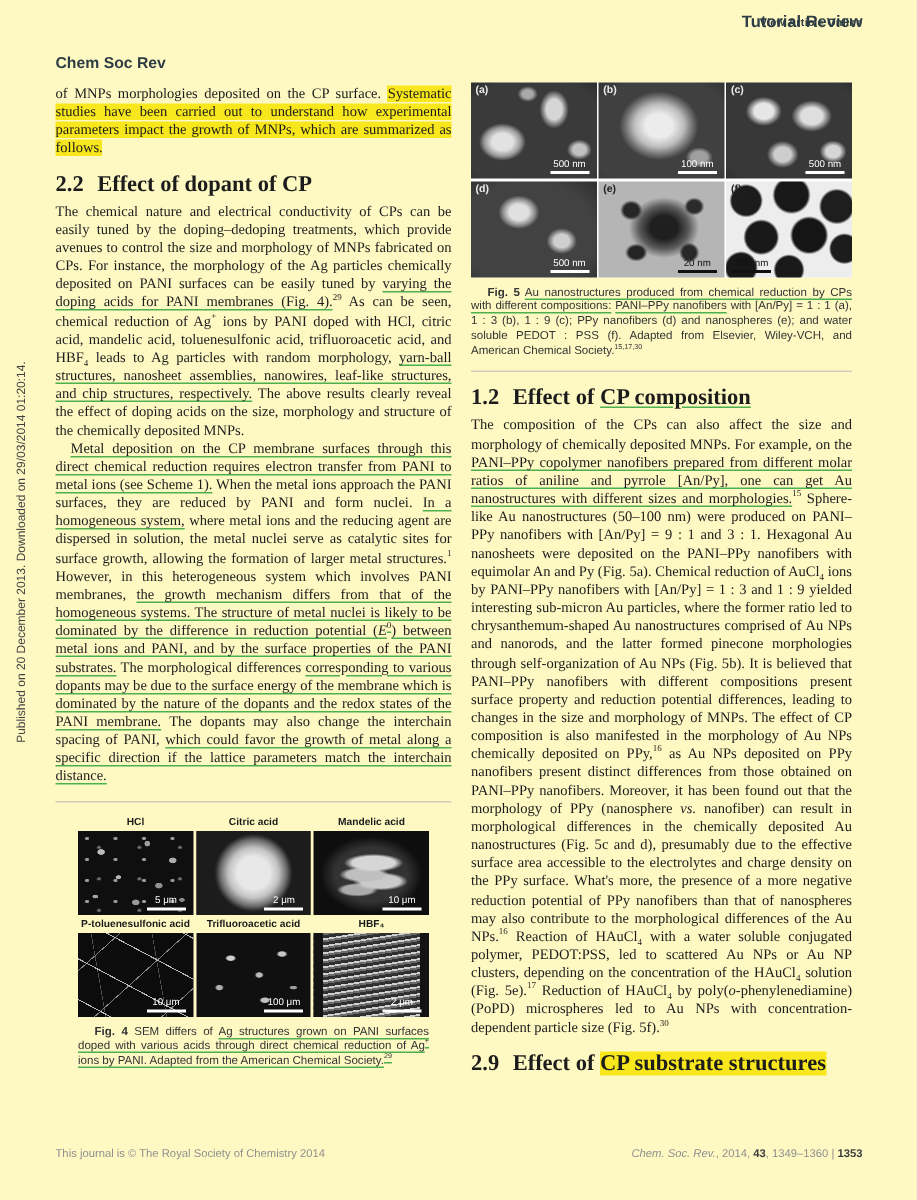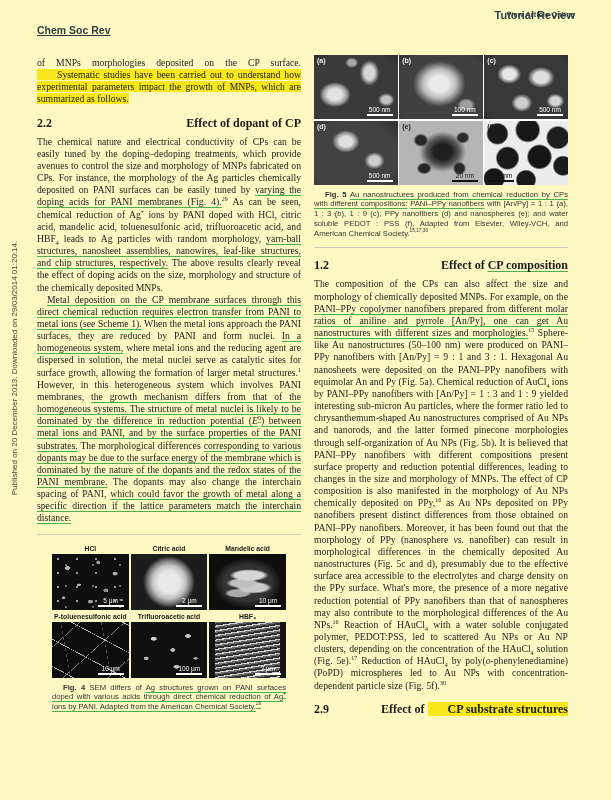--- a/index.html
+++ b/index.html
@@ -8,22 +8,22 @@
     background:#fef9c3; overflow:hidden;
     font-family:"Liberation Serif", serif; color:#1c1c1c;
   }
   
   .view-online {
     position:absolute; top:10px; right:36px;
     font:bold 7.2px "Liberation Sans", sans-serif; color:var(--head,#2e3d44);
     letter-spacing:.2px;
   }
   .journal-name {
-    position:absolute; top:24px; left:37px;
-    font:bold 10.5px "Liberation Sans", sans-serif; color:var(--head,#2e3d44);text-decoration:underline;
+    position:absolute; top:36px; left:37px;
+    font:bold 10.5px "Liberation Sans", sans-serif; color:var(--head,#2e3d44);
   }
   .article-type {
     position:absolute; top:9px; right:36px;
     font:bold 11px "Liberation Sans", sans-serif; color:var(--head,#2e3d44);
   }
   
   .sidebar-rot {
     position:absolute; left:14px; top:368px;
     transform:translate(-50%,-50%) rotate(-90deg);
     white-space:nowrap;
@@ -32,25 +32,25 @@
   
   .col { position:absolute; top:57px; }
   .col-left  { left:37px;  width:264px; }
   .col-right { left:314px; width:254px; top:55px; }
   .body-par {
     font-size:9.7px; line-height:12.15px; text-align:justify; margin:0;
   }
   .body-par.indent { text-indent:10px; }
   .sec-head {
     display:flex; gap:9px; margin:11px 0 7px 0;
-    font-size:12px; font-weight:bold; line-height:12px;justify-content:space-between;
+    font-size:15px; font-weight:bold; line-height:12px;
   }
   .rule { height:1px; background:var(--div,#d5cabb); border:0; margin:9px 0 7px 0; }
   
-  .hl  { background:var(--hl,#f8e71c);padding-left:20px; }
+  .hl  { background:var(--hl,#f8e71c); }
   .ul  { text-decoration:underline; text-decoration-color:var(--ulg,#4caf50); text-underline-offset:1.5px; text-decoration-thickness:1.1px; }
   .i   { font-style:italic; }
   .b   { font-weight:bold; }
   .sup { font-size:.62em; vertical-align:super; line-height:0; }
   .sub { font-size:.62em; vertical-align:sub;   line-height:0; }
   
   .caption {
     font-family:"Liberation Sans", sans-serif;
     font-size:7.7px; line-height:9.8px; text-align:justify;
     color:#343434; margin-top:5px;
@@ -315,14 +315,18 @@
 
     <p class="body-par"><span>The composition of the CPs can also affect the size and morphology of chemically deposited MNPs. For example, on the </span><span class="ul">PANI–PPy copolymer nanofibers prepared from different molar ratios of aniline and pyrrole [An/Py], one can get Au nanostructures with different sizes and morphologies.</span><span class="sup">15</span><span> Sphere-like Au nanostructures (50–100 nm) were produced on PANI–PPy nanofibers with [An/Py] = 9 : 1 and 3 : 1. Hexagonal Au nanosheets were deposited on the PANI–PPy nanofibers with equimolar An and Py (Fig. 5a). Chemical reduction of AuCl</span><span class="sub">4</span><span> ions by PANI–PPy nanofibers with [An/Py] = 1 : 3 and 1 : 9 yielded interesting sub-micron Au particles, where the former ratio led to chrysanthemum-shaped Au nanostructures comprised of Au NPs and nanorods, and the latter formed pinecone morphologies through self-organization of Au NPs (Fig. 5b). It is believed that PANI–PPy nanofibers with different compositions present surface property and reduction potential differences, leading to changes in the size and morphology of MNPs. The effect of CP composition is also manifested in the morphology of Au NPs chemically deposited on PPy,</span><span class="sup">16</span><span> as Au NPs deposited on PPy nanofibers present distinct differences from those obtained on PANI–PPy nanofibers. Moreover, it has been found out that the morphology of PPy (nanosphere </span><span class="i">vs.</span><span> nanofiber) can result in morphological differences in the chemically deposited Au nanostructures (Fig. 5c and d), presumably due to the effective surface area accessible to the electrolytes and charge density on the PPy surface. What's more, the presence of a more negative reduction potential of PPy nanofibers than that of nanospheres may also contribute to the morphological differences of the Au NPs.</span><span class="sup">16</span><span> Reaction of HAuCl</span><span class="sub">4</span><span> with a water soluble conjugated polymer, PEDOT:PSS, led to scattered Au NPs or Au NP clusters, depending on the concentration of the HAuCl</span><span class="sub">4</span><span> solution (Fig. 5e).</span><span class="sup">17</span><span> Reduction of HAuCl</span><span class="sub">4</span><span> by poly(</span><span class="i">o</span><span>-phenylenediamine) (PoPD) microspheres led to Au NPs with concentration-dependent particle size (Fig. 5f).</span><span class="sup">30</span></p>
 
     <div class="sec-head">
       <span>2.9</span>
       <span><span>Effect of </span><span class="hl">CP substrate structures</span></span>
     </div>
 
   </div>
 
+  <div class="footer">
+    <span>This journal is © The Royal Society of Chemistry 2014</span>
+    <span><span class="i">Chem. Soc. Rev.</span><span>, 2014, </span><span class="b">43</span><span>, 1349–1360  |  </span><span class="b">1353</span></span>
+  </div>
 
 </div>
 
 </body></html>

